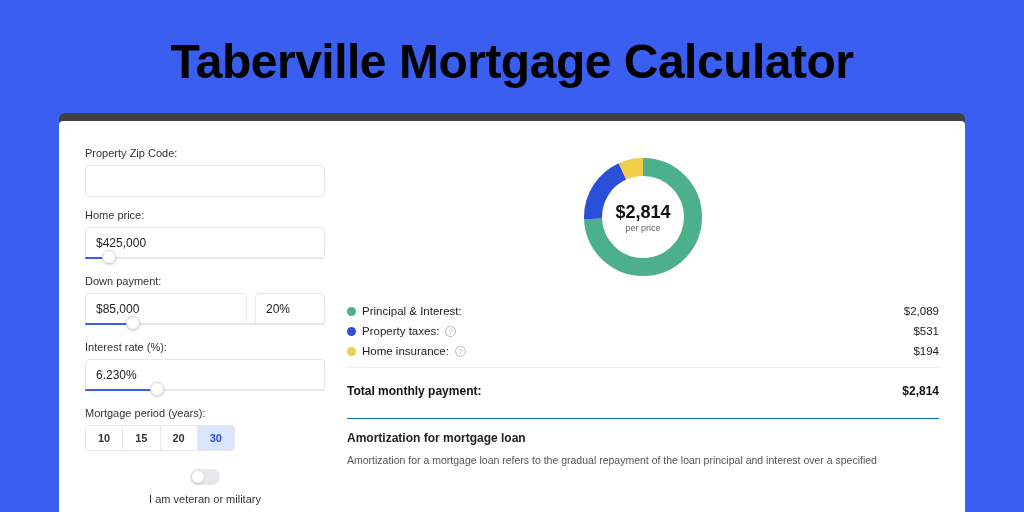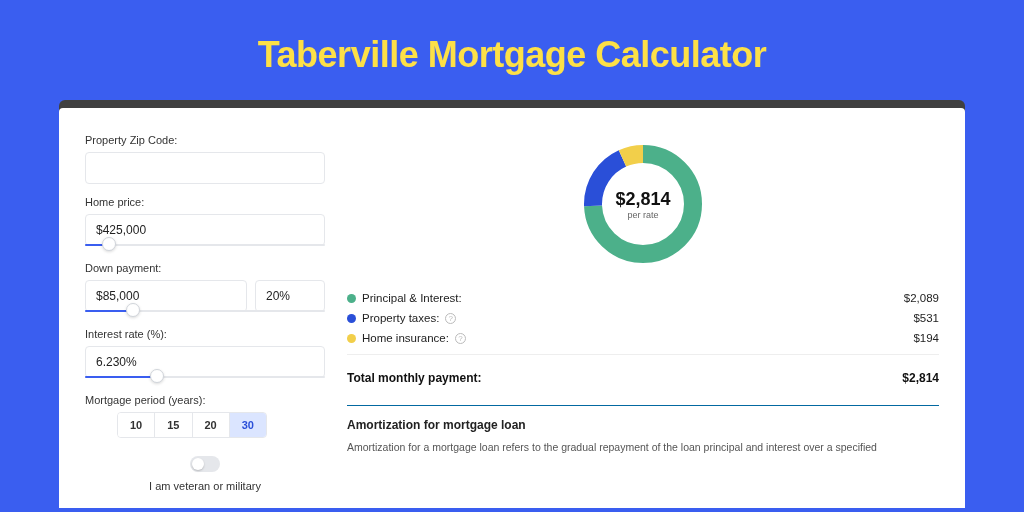--- a/index.html
+++ b/index.html
@@ -1,33 +1,33 @@
 <!DOCTYPE html>
 <html><head>
 <meta charset="utf-8">
 <style>
   * { box-sizing: border-box; margin: 0; padding: 0; }
   html, body { width: 1024px; height: 512px; overflow: hidden; font-family: -apple-system, BlinkMacSystemFont, "Segoe UI", Arial, sans-serif; }
   body { background: #3a5ef0; display: flex; flex-direction: column; align-items: center; }
   .hero { width: 100%; padding: 34px 0 24px 0; text-align: center; }
-  .hero h1 { color: #fde047; font-size: 36px; font-weight: 700; letter-spacing: -0.5px; }
+  .hero h1 { color: #000000; font-size: 48px; font-weight: 700; letter-spacing: -0.5px; }
   .panel-shadow { width: 906px; background: #404040; padding-top: 8px; border-radius: 6px 6px 0 0; }
   .panel { width: 100%; background: #fff; border-radius: 4px 4px 0 0; display: flex; padding: 26px 26px 0 26px; gap: 22px; min-height: 400px; }
   .left { flex: 0 0 240px; display: flex; flex-direction: column; gap: 12px; }
   .right { flex: 1; display: flex; flex-direction: column; gap: 14px; }
   .field-label { font-size: 11px; color: #333; }
   .input { width: 100%; border: 1px solid #e5e7eb; border-radius: 4px; height: 32px; padding: 0 10px; font-size: 12px; color: #222; background: #fff; }
   .row-pair { display: flex; gap: 8px; }
   .row-pair .input:first-child { flex: 1; }
   .row-pair .input:last-child { flex: 0 0 70px; }
   .slider-wrap { position: relative; height: 10px; margin-top: -6px; }
   .slider-track { position: absolute; top: 4px; left: 0; width: 100%; height: 2px; background: #e5e7eb; border-radius: 1px; }
   .slider-fill { position: absolute; top: 4px; left: 0; height: 2px; background: #3a5ef0; border-radius: 1px; }
   .slider-thumb { position: absolute; top: -3px; width: 14px; height: 14px; background: #fff; border: 1px solid #d1d5db; border-radius: 50%; box-shadow: 0 1px 3px rgba(0,0,0,0.15); transform: translateX(-50%); }
-  .period-group { display: flex; gap: 0; border: 1px solid #e5e7eb; border-radius: 4px; overflow: hidden; width: fit-content; margin-left: 32px; }
+  .period-group { display: flex; gap: 0; border: 1px solid #e5e7eb; border-radius: 4px; overflow: hidden; width: fit-content; }
   .period-btn { padding: 6px 12px; font-size: 11px; background: #fff; border: none; border-right: 1px solid #e5e7eb; color: #333; cursor: pointer; font-weight: 600; }
   .period-btn:last-child { border-right: none; }
   .period-btn.active { background: #dbe5ff; color: #2a4fd8; }
   .toggle-row { display: flex; align-items: center; gap: 8px; margin-top: 6px; flex-direction: column; }
   .toggle { width: 30px; height: 16px; background: #e5e7eb; border-radius: 8px; position: relative; cursor: pointer; }
   .toggle-knob { position: absolute; top: 2px; left: 2px; width: 12px; height: 12px; background: #fff; border-radius: 50%; box-shadow: 0 1px 2px rgba(0,0,0,0.2); }
   .toggle-label { font-size: 11px; color: #333; }
   .section-title { font-size: 12px; font-weight: 700; color: #222; }
   .donut-area { display: flex; justify-content: center; padding: 6px 0 10px 0; }
   .donut { position: relative; width: 128px; height: 128px; }
@@ -118,21 +118,21 @@
 
     <div class="donut-area">
       <div class="donut">
         <svg width="128" height="128" viewBox="0 0 128 128" id="donut-svg">
               <circle cx="64" cy="64" r="50" fill="none" stroke="#4cb08a" stroke-width="18" stroke-dasharray="233.21915612470073 80.9401092342786" stroke-dashoffset="0"></circle>
               <circle cx="64" cy="64" r="50" fill="none" stroke="#2a4fd8" stroke-width="18" stroke-dasharray="59.28165241848544 254.8776129404939" stroke-dashoffset="-233.21915612470073"></circle>
               <circle cx="64" cy="64" r="50" fill="none" stroke="#f2cf4a" stroke-width="18" stroke-dasharray="21.658456815793173 292.50080854318617" stroke-dashoffset="-292.50080854318617"></circle>
             </svg>
         <div class="donut-center">
           <div class="donut-amt">$2,814</div>
-          <div class="donut-sub">per rate</div>
+          <div class="donut-sub">per price</div>
         </div>
       </div>
     </div>
 
     <div class="legend" id="legend">
           <div class="legend-row">
             <div class="legend-left">
               <span class="dot" style="background: rgb(76, 176, 138);"></span>
               <span>Principal &amp; Interest:</span>
             </div>

